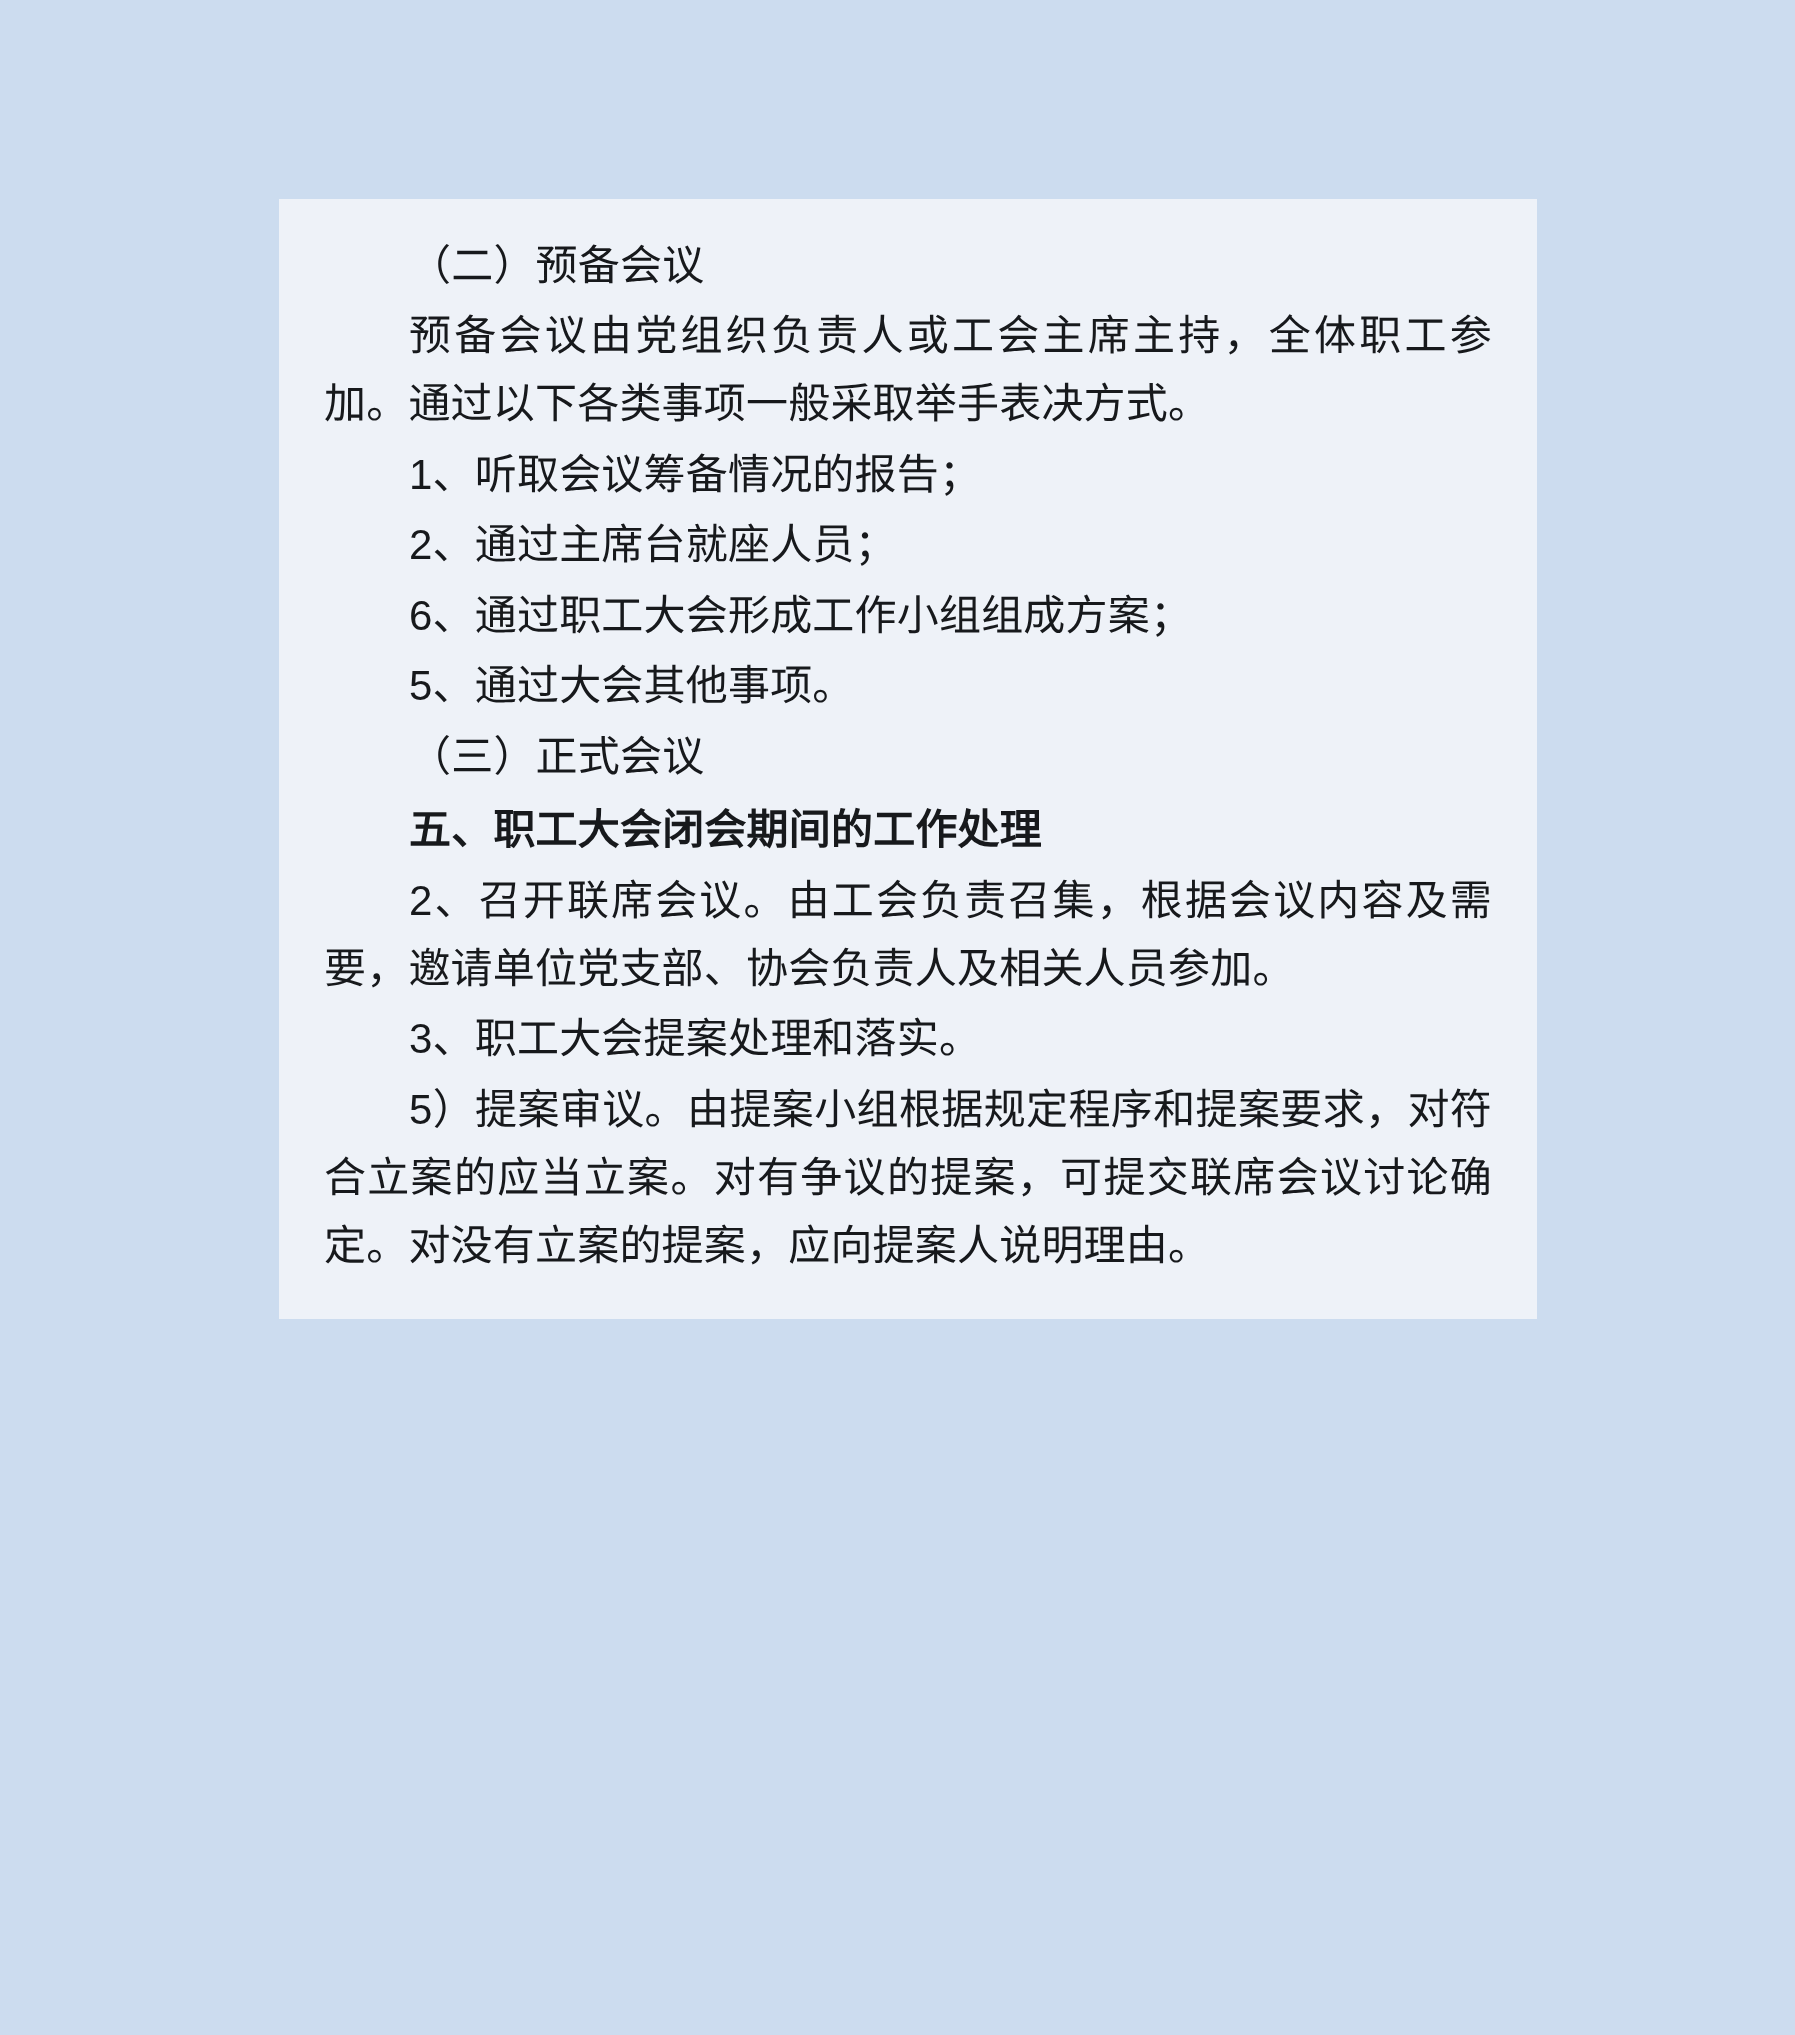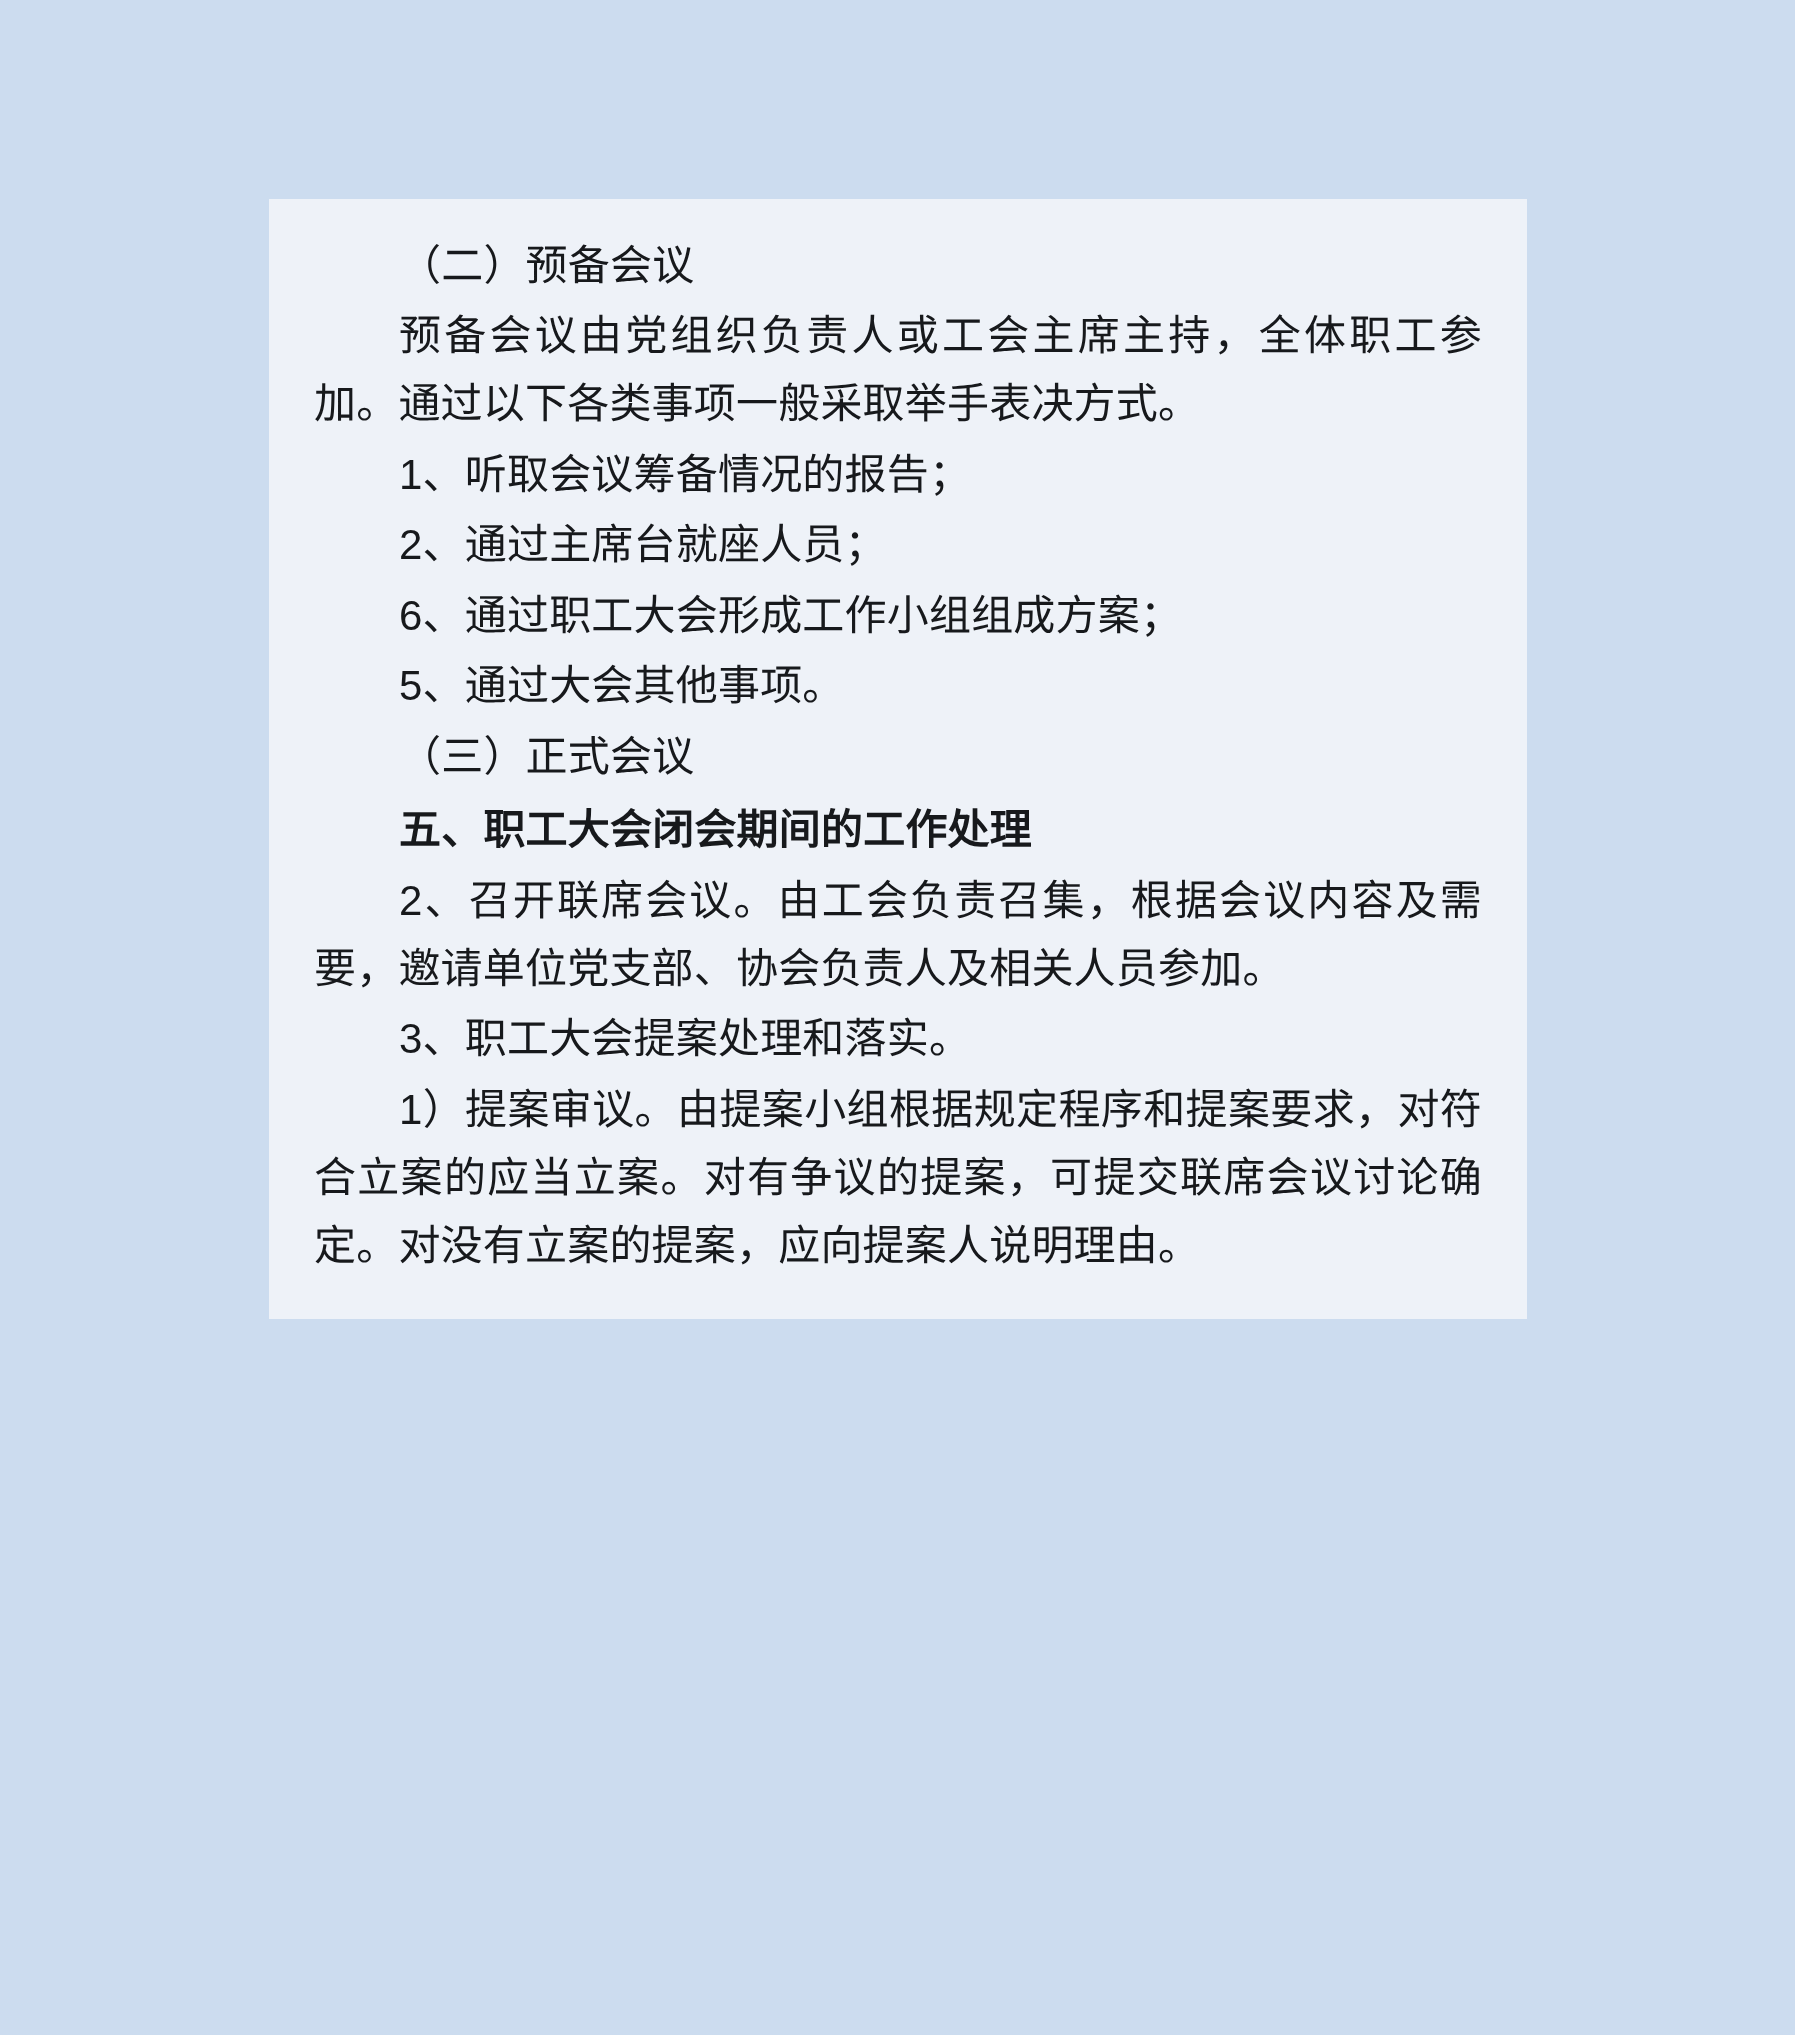--- a/index.html
+++ b/index.html
@@ -14,21 +14,21 @@
     overflow: hidden;
   }
   .page-wrap {
     position: relative;
     width: 1795px;
     height: 2532px;
     box-sizing: border-box;
   }
   .doc-sheet {
     position: absolute;
-    left: 269px;
+    left: 279px;
     top: 199px;
     width: 1258px;
     background: #eef2f8;
     box-sizing: border-box;
     padding: 33px 45px 37px 45px;
   }
   .doc-body {
     font-family: "Liberation Sans", sans-serif;
     color: #17191c;
     font-size: 42px;
@@ -59,18 +59,18 @@
         <p class="para indent2">（二）预备会议</p>
         <p class="para indent2">预备会议由党组织负责人或工会主席主持，全体职工参加。通过以下各类事项一般采取举手表决方式。</p>
         <p class="para indent2">1、听取会议筹备情况的报告；</p>
         <p class="para indent2">2、通过主席台就座人员；</p>
         <p class="para indent2">6、通过职工大会形成工作小组组成方案；</p>
         <p class="para indent2">5、通过大会其他事项。</p>
         <p class="para indent2">（三）正式会议</p>
         <p class="para heading">五、职工大会闭会期间的工作处理</p>
         <p class="para indent2">2、召开联席会议。由工会负责召集，根据会议内容及需要，邀请单位党支部、协会负责人及相关人员参加。</p>
         <p class="para indent2">3、职工大会提案处理和落实。</p>
-        <p class="para indent2">1）提案审议。由提案小组根据规定程序和提案要求，对符合立案的应当立案。对有争议的提案，可提交联席会议讨论确定。对没有立案的提案，应向提案人说明理由。</p>
+        <p class="para indent2">5）提案审议。由提案小组根据规定程序和提案要求，对符合立案的应当立案。对有争议的提案，可提交联席会议讨论确定。对没有立案的提案，应向提案人说明理由。</p>
       </div>
   </div>
 
 </div>
 
 
 </body></html>

